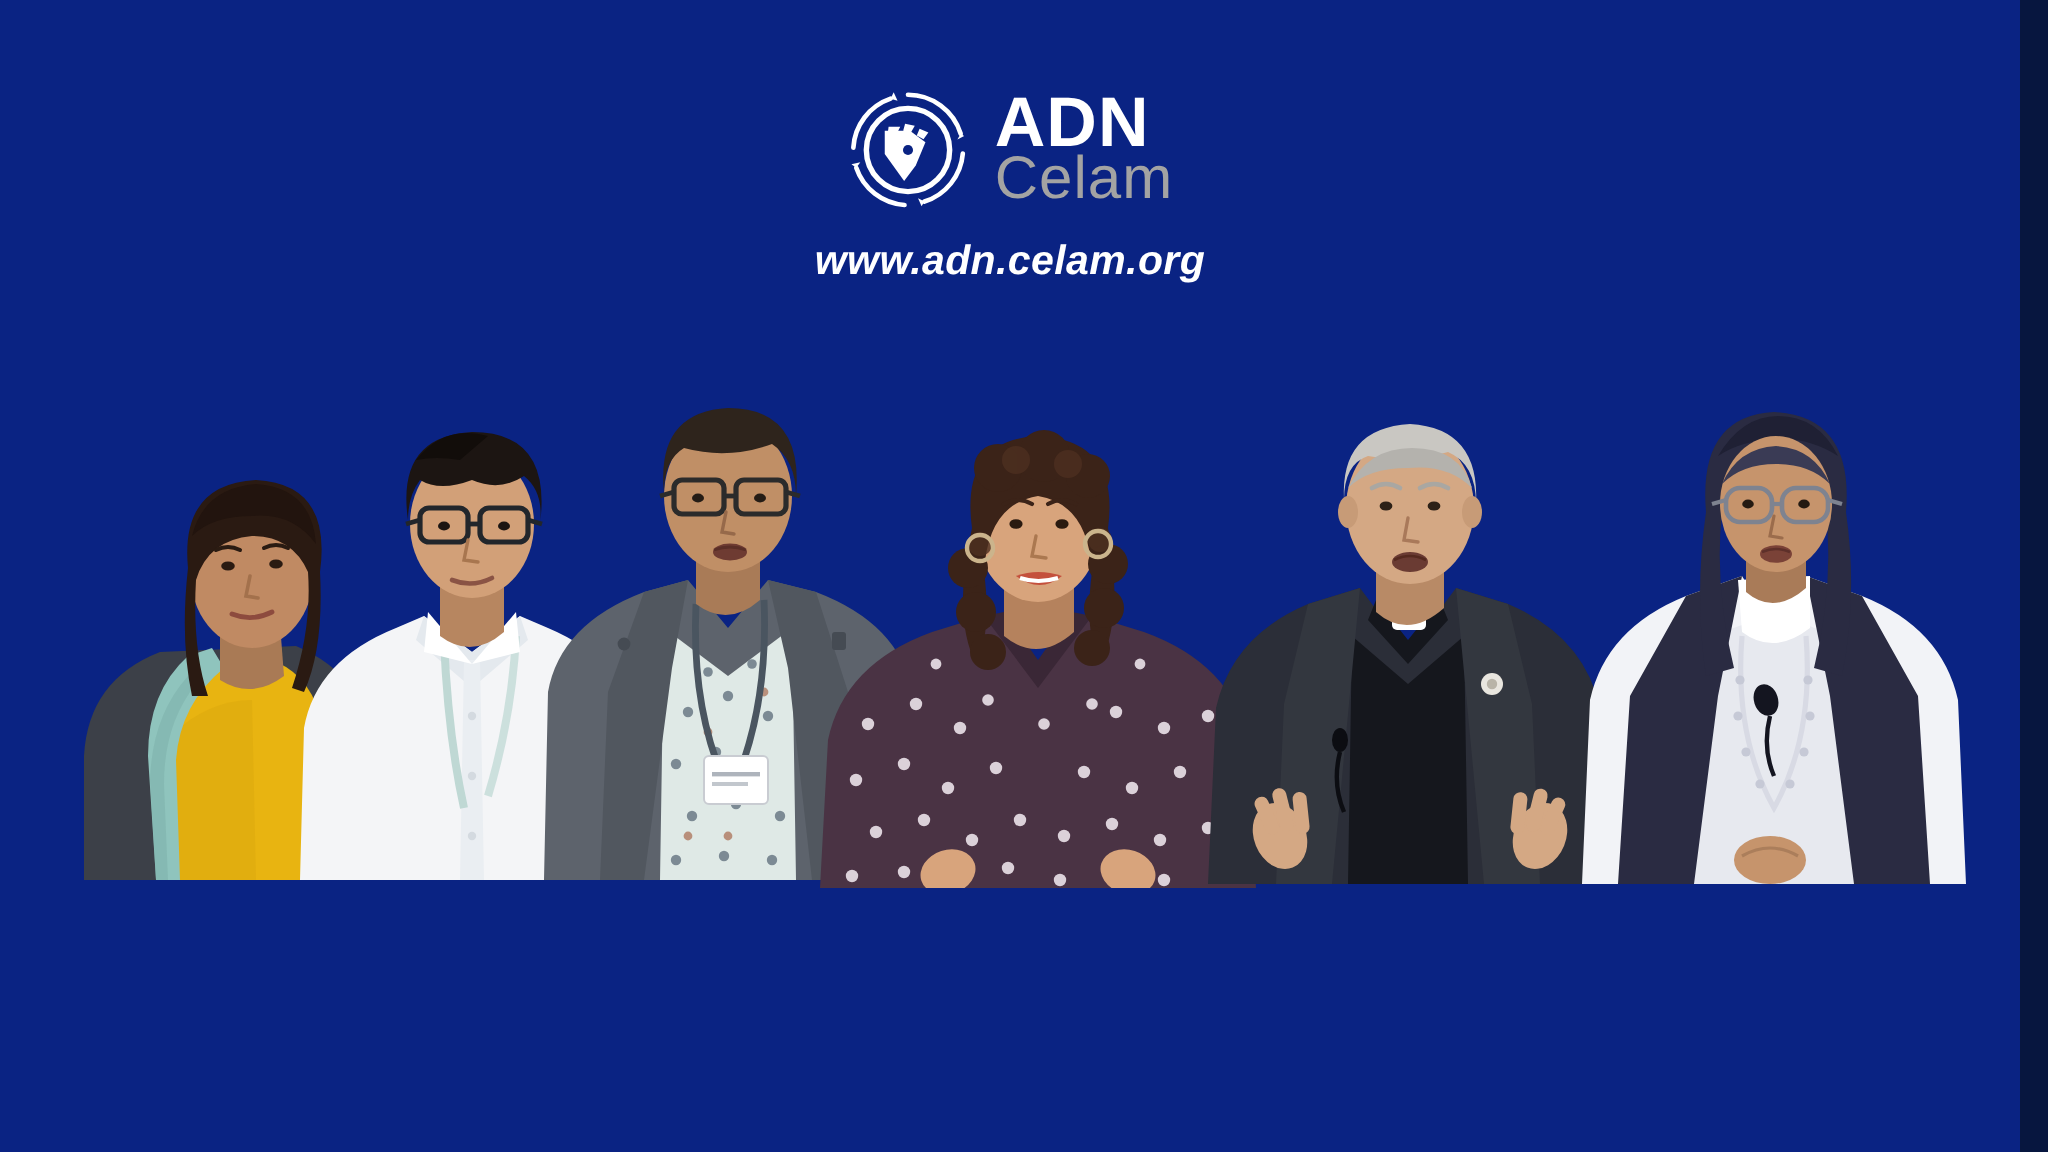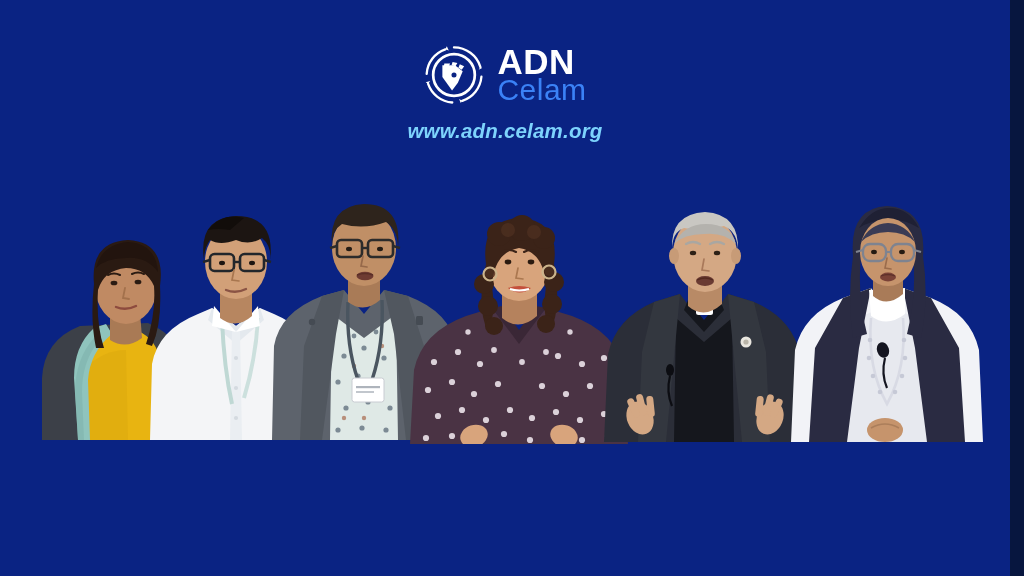--- a/index.html
+++ b/index.html
@@ -45,29 +45,29 @@
   }
   .brand-adn {
     font-size: 35px;
     font-weight: 700;
     letter-spacing: 0.5px;
   }
   .brand-celam {
     font-size: 30px;
     font-weight: 300;
     letter-spacing: 0.5px;
-    color: #3b82f6;
+    color: #a3a3a3;
     margin-top: -2px;
   }
   .brand-url {
     margin-top: 13px;
     font-size: 20.5px;
     font-weight: 700;
     font-style: italic;
-    color: #7dd3fc;
+    color: #ffffff;
     letter-spacing: 0.2px;
   }
 
   
   .people-row {
     position: absolute;
     left: 0;
     top: 0;
     width: 1024px;
     height: 576px;

